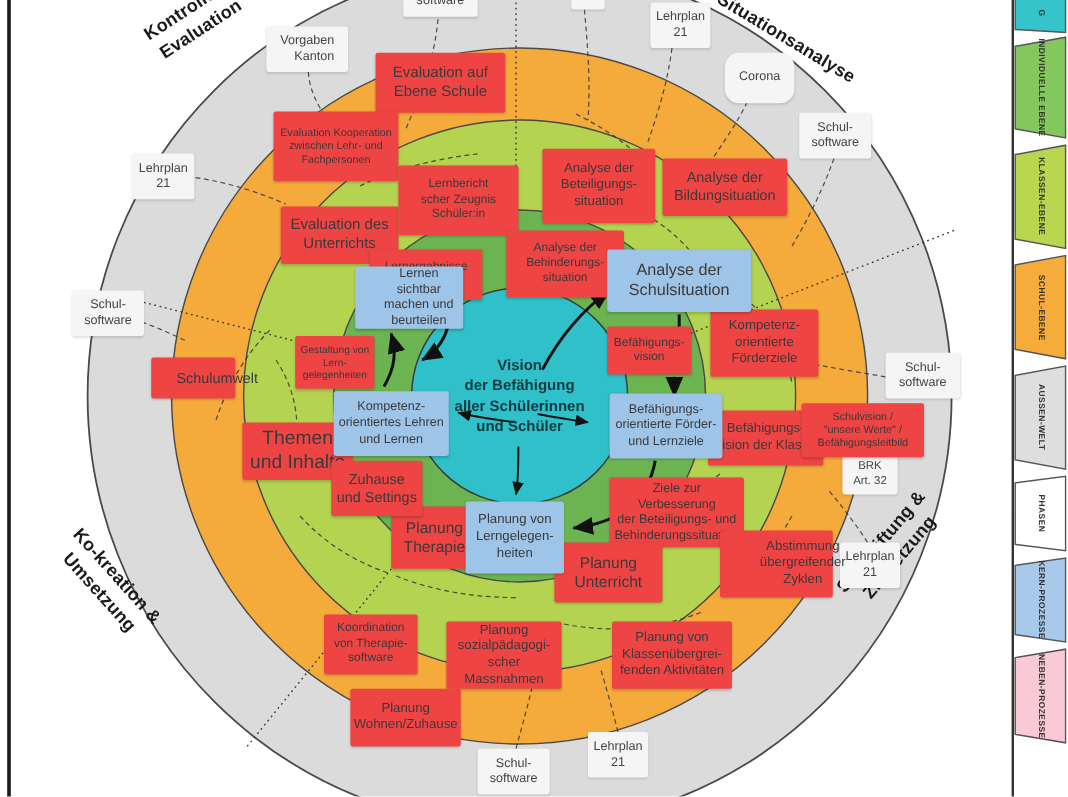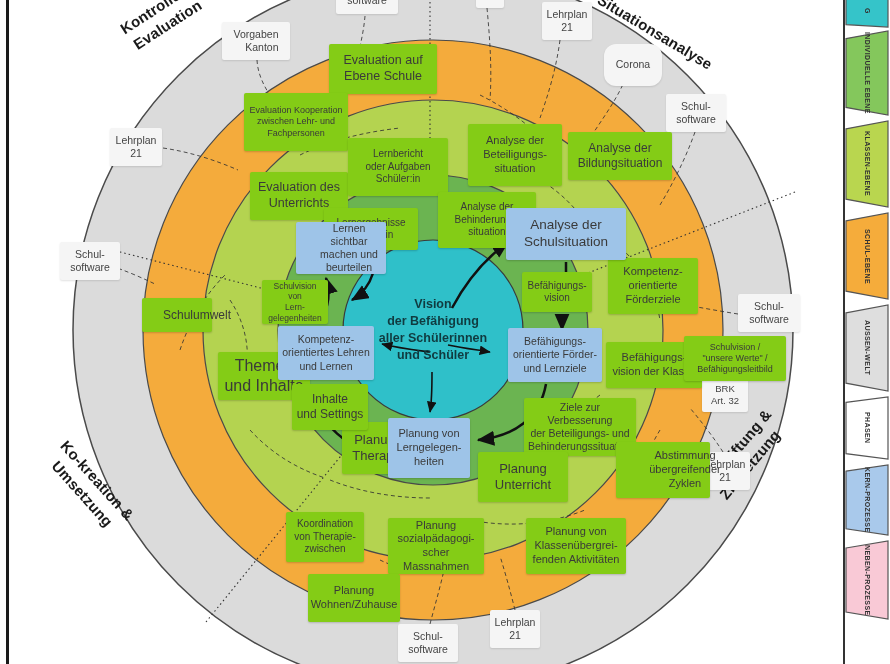--- a/index.html
+++ b/index.html
@@ -3,21 +3,21 @@
 <meta charset="utf-8">
 <style>
   html,body{margin:0;padding:0;background:#fff;}
   .stage{position:relative;width:890px;height:664px;background:#ffffff;overflow:hidden;
          font-family:"Liberation Sans",sans-serif;}
   .page-border{position:absolute;left:6px;top:0;width:3px;height:664px;background:#1a1a1a;}
   svg.canvas{position:absolute;left:0;top:0;}
   .note{position:absolute;display:flex;align-items:center;justify-content:center;text-align:center;
         border-radius:2px;padding:2px 4px;box-sizing:border-box;line-height:1.25;color:#3a3a3a;
         white-space:pre-line;box-shadow:0 1px 2px rgba(0,0,0,.18);}
-  .note.pink{background:#84cc16;margin-left:16px;}
+  .note.pink{background:#ef4444;}
   .note.blue{background:#9EC4E8;}
   .note.white{background:#F5F5F5;color:#444;box-shadow:0 1px 2px rgba(0,0,0,.12);}
   .quadrant-label{position:absolute;transform:translate(-50%,-50%);font-size:15px;font-weight:700;
         color:#1a1a1a;text-align:center;line-height:1.3;white-space:pre-line;letter-spacing:.2px;}
   .center-title{position:absolute;left:433px;top:330px;transform:translate(-50%,-50%);width:150px;
         text-align:center;font-size:12.5px;font-weight:700;color:#103b40;line-height:1.35;white-space:pre-line;}
   .legend-spine{position:absolute;left:843px;top:0;width:2px;height:664px;background:#333;}
   .legend-tab{position:absolute;left:845px;width:44px;}
   .legend-tab .tab-label{position:absolute;left:0;top:0;right:0;bottom:0;display:flex;align-items:center;
         justify-content:center;writing-mode:vertical-rl;font-size:7px;font-weight:700;color:#333;
@@ -136,21 +136,21 @@
       <div class="note white" style="left: 398px; top: 624px; width: 60px; height: 38px; font-size: 10.5px;">Schul-
 software</div>
       <div class="note pink" style="left: 313px; top: 44px; width: 108px; height: 50px; font-size: 12.5px;">Evaluation auf
 Ebene Schule</div>
       <div class="note pink" style="left: 228px; top: 93px; width: 104px; height: 58px; font-size: 9px;">Evaluation Kooperation
 zwischen Lehr- und
 Fachpersonen</div>
       <div class="note pink" style="left: 234px; top: 172px; width: 98px; height: 48px; font-size: 12.5px;">Evaluation des
 Unterrichts</div>
       <div class="note pink" style="left: 332px; top: 138px; width: 100px; height: 58px; font-size: 10px;">Lernbericht
-oder Aufgaben
+scher Zeugnis
 Schüler:in</div>
       <div class="note pink" style="left: 308px; top: 208px; width: 94px; height: 42px; font-size: 10px;">Lernergebnisse
 Schüler:in</div>
       <div class="note pink" style="left: 452px; top: 124px; width: 94px; height: 62px; font-size: 11px;">Analyse der
 Beteiligungs-
 situation</div>
       <div class="note pink" style="left: 552px; top: 132px; width: 104px; height: 48px; font-size: 12px;">Analyse der
 Bildungsituation</div>
       <div class="note pink" style="left: 422px; top: 192px; width: 98px; height: 56px; font-size: 10px;">Analyse der
 Behinderungs-
@@ -176,30 +176,30 @@
 fenden Aktivitäten</div>
       <div class="note pink" style="left: 462px; top: 452px; width: 90px; height: 50px; font-size: 13px;">Planung
 Unterricht</div>
       <div class="note pink" style="left: 326px; top: 422px; width: 72px; height: 52px; font-size: 13px;">Planung
 Therapie</div>
       <div class="note pink" style="left: 372px; top: 518px; width: 96px; height: 56px; font-size: 11px;">Planung
 sozialpädagogi-
 scher Massnahmen</div>
       <div class="note pink" style="left: 270px; top: 512px; width: 78px; height: 50px; font-size: 10px;">Koordination
 von Therapie-
-zwischen</div>
+software</div>
       <div class="note pink" style="left: 292px; top: 574px; width: 92px; height: 48px; font-size: 11px;">Planung
 Wohnen/Zuhause</div>
       <div class="note pink" style="left: 126px; top: 298px; width: 70px; height: 34px; font-size: 12px; padding-left: 44px;">Schulumwelt</div>
       <div class="note pink" style="left: 202px; top: 352px; width: 92px; height: 48px; font-size: 16px;">Themen
 und Inhalte</div>
-      <div class="note pink" style="left: 246px; top: 280px; width: 66px; height: 44px; font-size: 8.5px;">Schulvision von
+      <div class="note pink" style="left: 246px; top: 280px; width: 66px; height: 44px; font-size: 8.5px;">Gestaltung von
 Lern-
 gelegenheiten</div>
-      <div class="note pink" style="left: 276px; top: 384px; width: 76px; height: 46px; font-size: 12px;">Inhalte
+      <div class="note pink" style="left: 276px; top: 384px; width: 76px; height: 46px; font-size: 12px;">Zuhause
 und Settings</div>
       <div class="note blue" style="left: 506px; top: 208px; width: 120px; height: 52px; font-size: 13.5px;">Analyse der
 Schulsituation</div>
       <div class="note blue" style="left: 296px; top: 222px; width: 90px; height: 52px; font-size: 10.5px; padding-left: 20px;">Lernen sichtbar
 machen und
 beurteilen</div>
       <div class="note blue" style="left: 278px; top: 326px; width: 96px; height: 54px; font-size: 10.5px;">Kompetenz-
 orientiertes Lehren
 und Lernen</div>
       <div class="note blue" style="left: 508px; top: 328px; width: 94px; height: 54px; font-size: 10.5px;">Befähigungs-

